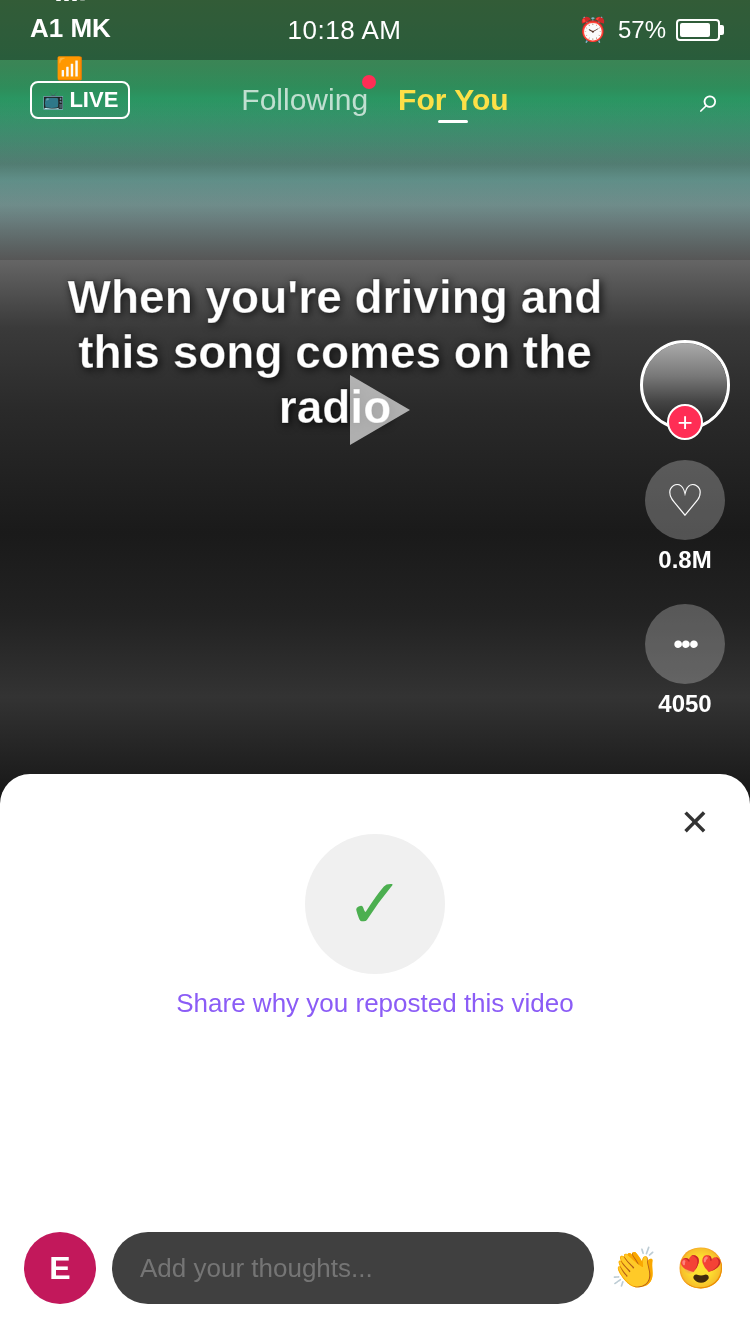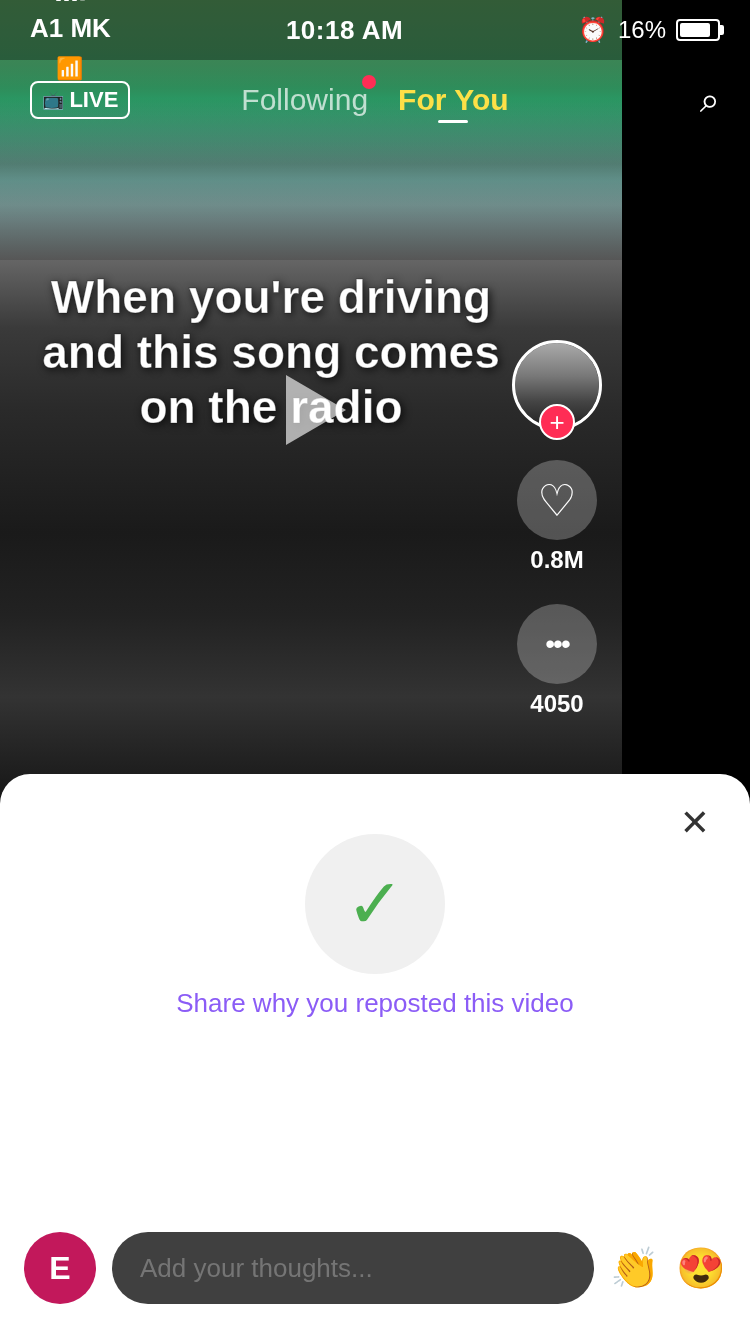--- a/index.html
+++ b/index.html
@@ -51,21 +51,21 @@
       background: #fff;
       border-radius: 1px;
     }
 
     .wifi-icon {
       font-size: 22px;
     }
 
     .status-center {
       font-size: 26px;
-      font-weight: 700;
+      font-weight: 400;
       letter-spacing: 0.5px;
     }
 
     .status-right {
       display: flex;
       align-items: center;
       gap: 10px;
       font-size: 24px;
       font-weight: 500;
     }
@@ -184,21 +184,21 @@
       font-size: 36px;
       color: #fff;
       cursor: pointer;
     }
 
     
     .video-bg {
       position: absolute;
       top: 0;
       left: 0;
-      width: 622px;
+      width: 750px;
       height: 820px;
       background: linear-gradient(180deg, 
         #7ab8a0 0%, 
         #4db8a0 8%, 
         #2dd4aa 12%,
         #555 20%,
         #888 25%,
         #3a3a3a 40%,
         #2a2a2a 50%,
         #1a1a1a 65%,
@@ -484,21 +484,21 @@
       <div class="signal-bar" style="height:12px;"></div>
       <div class="signal-bar" style="height:16px;"></div>
       <div class="signal-bar" style="height:22px; background:rgba(255,255,255,0.4);"></div>
     </div>
     <span>A1 MK</span>
     <span class="wifi-icon">📶</span>
   </div>
   <div class="status-center">10:18 AM</div>
   <div class="status-right">
     <span>⏰</span>
-    <span>16%</span>
+    <span>57%</span>
     <div class="battery-container">
       <div class="battery">
         <div class="battery-fill"></div>
       </div>
     </div>
   </div>
 </div>
 
 <div class="nav-header">
   <div class="nav-live">

